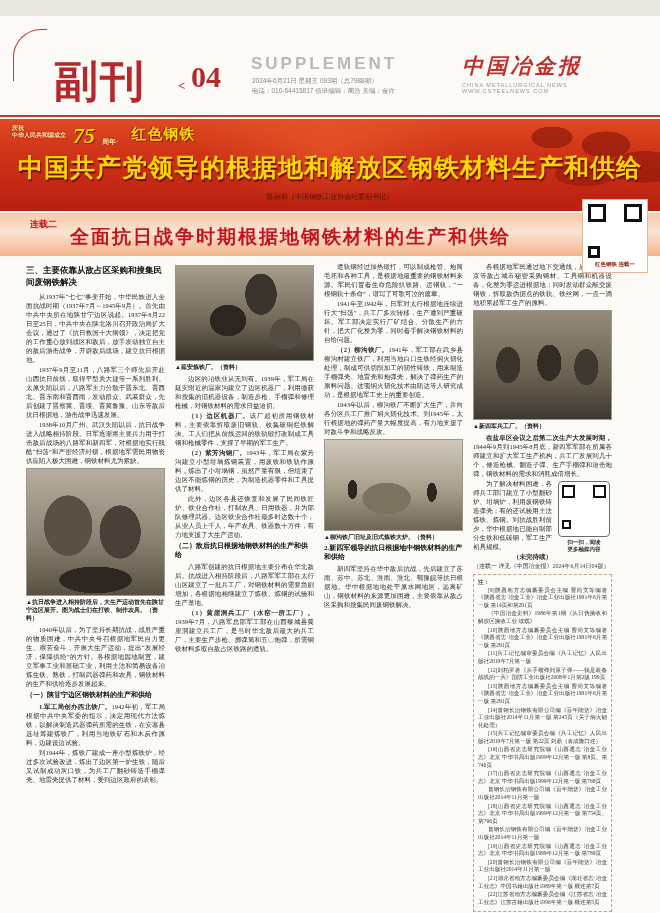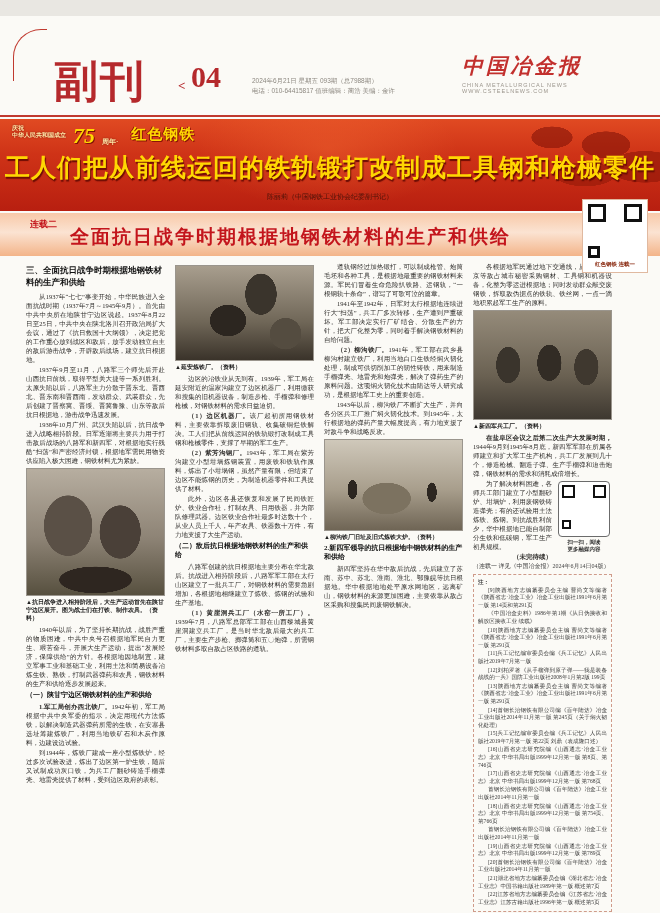--- a/index.html
+++ b/index.html
@@ -146,20 +146,21 @@
 <body>
 
 <div class="page">
 
   <div class="corner-arc"></div>
 
   <header class="masthead">
     <div class="mh-section">副刊</div>
     <div class="mh-arrow">&lt;</div>
     <div class="mh-pageno">04</div>
+    <div class="mh-supp">SUPPLEMENT</div>
     <div class="mh-small">
       <div>2024年6月21日 星期五 093期（总7988期）</div>
       <div>电话：010-64415817 值班编辑：蔺浩 美编：金许</div>
     </div>
     <div class="mh-logo">
       <div class="mh-logo-cn">中国冶金报</div>
       <div class="mh-logo-en">CHINA METALLURGICAL NEWS</div>
       <div class="mh-logo-url">WWW.CSTEELNEWS.COM</div>
     </div>
   </header>
@@ -171,40 +172,40 @@
     <div class="glow"></div>
     <div class="badge">
       <div class="badge-lines">
         <div>庆祝</div>
         <div>中华人民共和国成立</div>
       </div>
       <div class="badge-75">75</div>
       <div class="badge-zhou">周年·</div>
       <div class="badge-series">红色钢铁</div>
     </div>
-    <div class="banner-title">工人们把从前线运回的铁轨锻打改制成工具钢和枪械零件</div>
+    <div class="banner-title">中国共产党领导的根据地和解放区钢铁材料生产和供给</div>
     <div class="banner-byline">陈丽莉（中国钢铁工业协会纪委副书记）</div>
   </section>
 
   <section class="subband">
     <div class="serial-label">连载二</div>
     <div class="subtitle">全面抗日战争时期根据地钢铁材料的生产和供给</div>
   </section>
 
   <div class="qr1-box">
     <div class="qr">
         <span class="eye"></span>
       </div>
     <div class="qr1-caption">红色钢铁 连载一</div>
   </div>
 
   <main class="columns">
 
     <div class="col">
-      <h3 class="art-head">三、全面抗日战争时期根据地钢铁材料的生产和供给</h3>
+      <h3 class="art-head">三、主要依靠从敌占区采购和搜集民间废钢铁解决</h3>
       <p>从1937年“七七”事变开始，中华民族进入全面抗战时期（1937年7月～1945年9月）。首先由中共中央所在地陕甘宁边区说起。1937年8月22日至25日，中共中央在陕北洛川召开政治局扩大会议，通过了《抗日救国十大纲领》，决定把党的工作重心放到战区和敌后，放手发动独立自主的敌后游击战争，开辟敌后战场，建立抗日根据地。</p>
       <p>1937年9月至11月，八路军三个师先后开赴山西抗日前线，取得平型关大捷等一系列胜利。太原失陷以后，八路军主力分散于晋东北、晋西北、晋东南和晋西南，发动群众、武装群众，先后创建了晋察冀、晋绥、晋冀鲁豫、山东等敌后抗日根据地，游击战争迅速发展。</p>
       <p>1938年10月广州、武汉失陷以后，抗日战争进入战略相持阶段。日军逐渐将主要兵力用于打击敌后战场的八路军和新四军，对根据地实行残酷“扫荡”和严密经济封锁，根据地军需民用物资供应陷入极大困难，钢铁材料尤为紧缺。</p>
       <div class="photo ph1"></div>
       <div class="photo-cap">▲抗日战争进入相持阶段后，大生产运动首先在陕甘宁边区展开。图为战士们在打铁、制作农具。（资料）</div>
       <p>1940年以后，为了坚持长期抗战，战胜严重的物质困难，中共中央号召根据地军民自力更生、艰苦奋斗，开展大生产运动，提出“发展经济，保障供给”的方针。各根据地因地制宜，建立军事工业和基础工业，利用土法和简易设备冶炼生铁、熟铁，打制武器弹药和农具，钢铁材料的生产和供给逐步发展起来。</p>
       <div class="subhead">（一）陕甘宁边区钢铁材料的生产和供给</div>
       <p><b class="lead">1.军工局创办西北铁厂。</b><span>1942年初，军工局根据中共中央军委的指示，决定用现代方法炼铁，以解决制造武器弹药所需的生铁，在安塞县选址筹建炼铁厂，利用当地铁矿石和木炭作原料，边建设边试验。</span></p>
       <p>到1944年，炼铁厂建成一座小型炼铁炉，经过多次试验改进，炼出了边区第一炉生铁，随后又试制成功灰口铁，为兵工厂翻砂铸造手榴弹壳、地雷壳提供了材料，受到边区政府的表彰。</p>
     </div>

